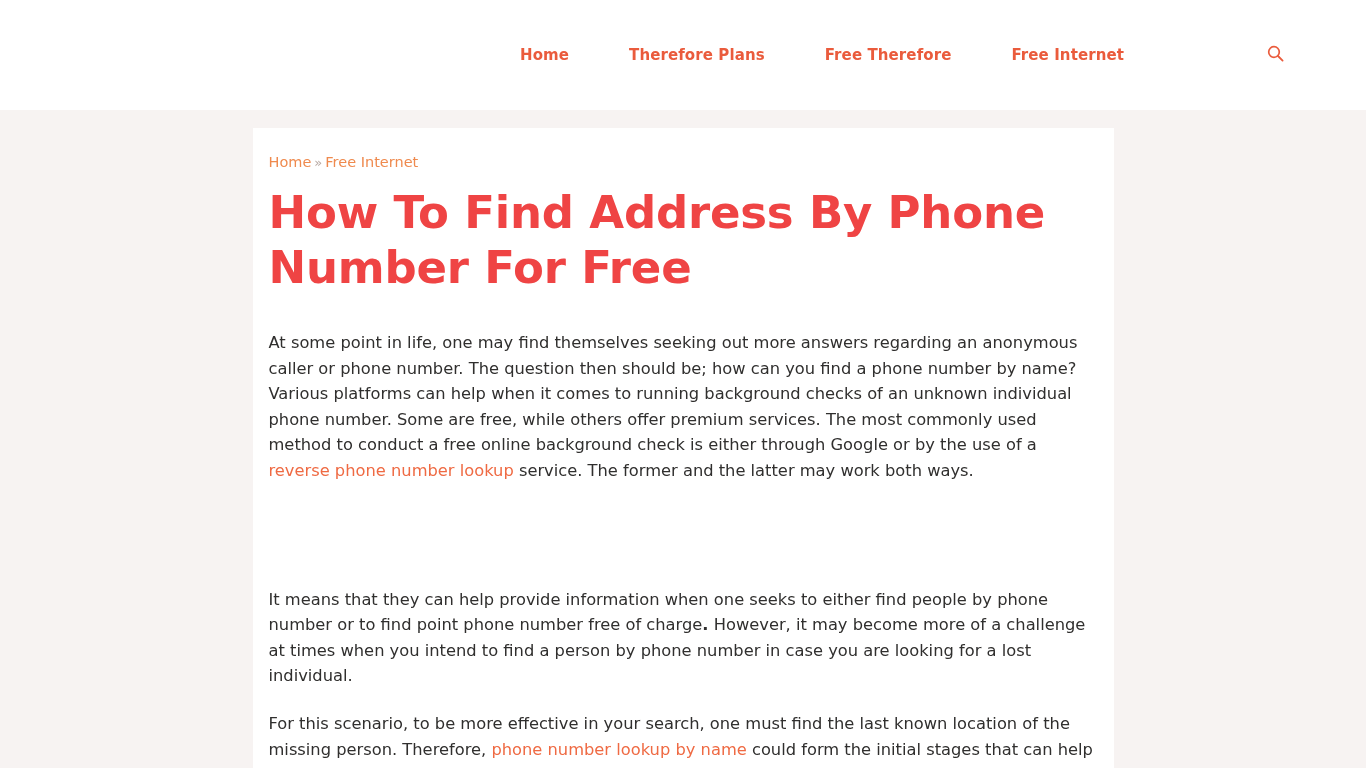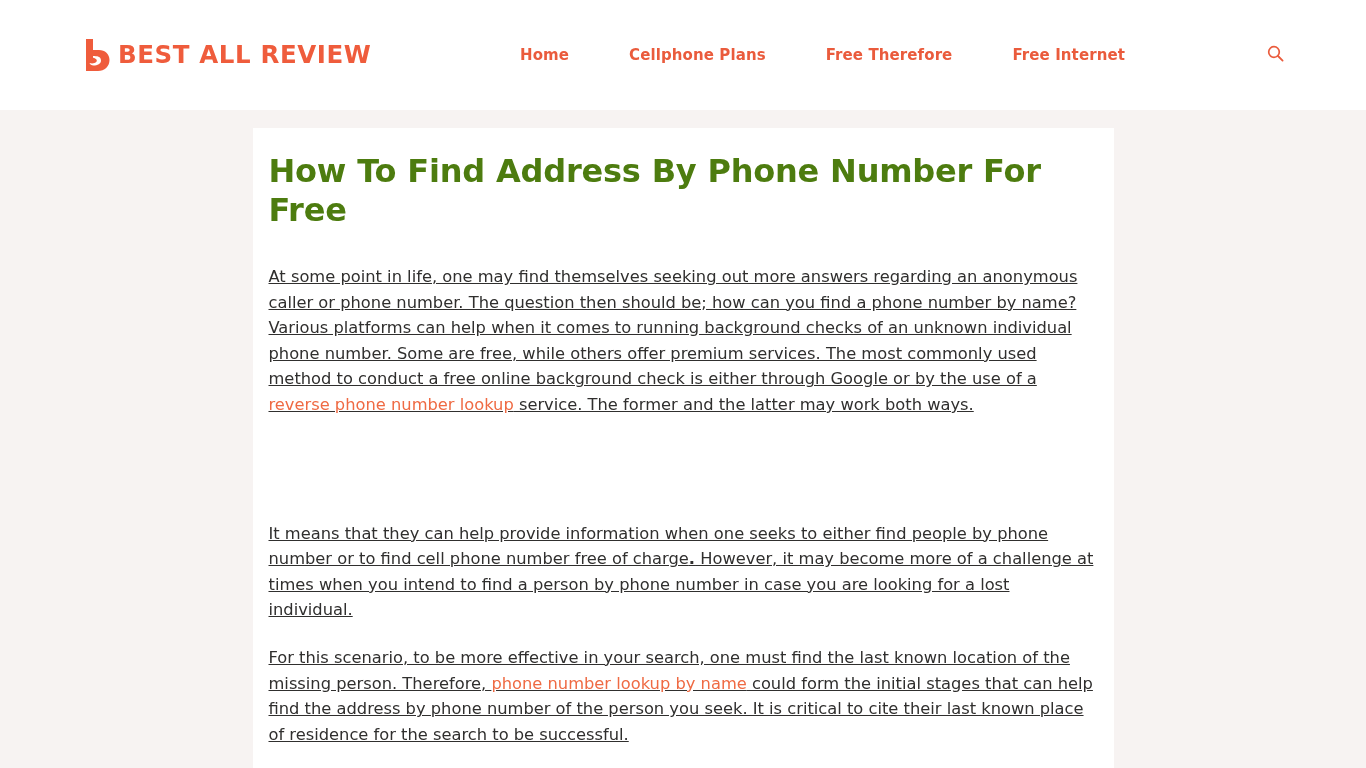--- a/index.html
+++ b/index.html
@@ -118,96 +118,89 @@
     text-decoration: none;
   }
   .breadcrumb .crumb-sep {
     color: #b8a9a3;
     padding: 0 3px;
     font-size: 13px;
   }
 
   .page-title {
     font-family: "DejaVu Sans", "Liberation Sans", sans-serif;
-    font-size: 32px;
+    font-size: 45px;
     font-weight: 700;
-    color: #4d7c0f;
+    color: #ef4444;
     letter-spacing: -0.2px;
     margin: 0 0 34px 0;
     line-height: 1.22;
   }
 
   .article p {
     font-size: 16.3px;
     line-height: 25.6px;
     color: #302f2e;
     margin: 0 0 22px 0;
     font-family: "DejaVu Sans", "Liberation Sans", sans-serif;
-    text-decoration: underline;
   }
   .article p.p-first { margin-bottom: 0; }
   .article a.inline-link {
     color: #ef6a43;
     text-decoration: none;
   }
   .article b { font-weight: 700; }
 
   .ad-gap {
     height: 103px;
     width: 100%;
   }
 </style>
 </head>
 <body>
 
 <header class="site-header">
 
-  <a class="logo-block" href="#">
-    <span class="logo-mark">
-      <svg width="26" height="34" viewBox="0 0 26 34" xmlns="http://www.w3.org/2000/svg">
-        <path d="M2 1 H9 V12 H15 C21 12 25.5 16 25.5 22 C25.5 28.5 20.5 33 14 33 H2 Z" fill="#ef5c3c"></path>
-        <path d="M9 18 C13 18 17 18.5 17 22.5 C17 26 13.5 27.5 9.5 27.5 C7.5 27.5 6 26.5 5.5 25 C8 25.8 11 25.4 12.4 23.8 C13.6 22.4 12.4 20.6 9 19.8 Z" fill="#ffffff"></path>
-      </svg>
-    </span>
-    <span class="logo-text">BEST ALL REVIEW</span>
-  </a>
 
   <nav class="main-nav">
     <a class="nav-link" href="#">Home</a>
-    <a class="nav-link" href="#">Cellphone Plans</a>
+    <a class="nav-link" href="#">Therefore Plans</a>
     <a class="nav-link" href="#">Free Therefore</a>
     <a class="nav-link" href="#">Free Internet</a>
   </nav>
 
   <button class="search-btn" aria-label="Search">
     <span>
       <svg width="17" height="17" viewBox="0 0 17 17" xmlns="http://www.w3.org/2000/svg">
         <circle cx="7" cy="7" r="5.3" fill="none" stroke="#ea5b3c" stroke-width="1.7"></circle>
         <line x1="11" y1="11" x2="15.6" y2="15.6" stroke="#ea5b3c" stroke-width="1.8" stroke-linecap="round"></line>
       </svg>
     </span>
   </button>
 
 </header>
 
 <div class="page-body">
 
   <main class="content-card">
     <div class="content-inner">
 
+      <div class="breadcrumb">
+        <a href="#">Home</a><span class="crumb-sep">»</span><a href="#">Free Internet</a>
+      </div>
 
       <h1 class="page-title">How To Find Address By Phone Number For Free</h1>
 
       <div class="article">
 
         <p class="p-first"><span>At some point in life, one may find themselves seeking out more answers regarding an anonymous caller or phone number. The question then should be; how can you find a phone number by name? Various platforms can help when it comes to running background checks of an unknown individual phone number. Some are free, while others offer premium services. The most commonly used method to conduct a free online background check is either through Google or by the use of a </span><a class="inline-link" href="#">reverse phone number lookup</a><span> service. The former and the latter may work both ways.</span></p>
 
         <div class="ad-gap"></div>
 
-        <p><span>It means that they can help provide information when one seeks to either find people by phone number or to find cell phone number free of charge</span><b>.</b><span> However, it may become more of a challenge at times when you intend to find a person by phone number in case you are looking for a lost individual.</span></p>
+        <p><span>It means that they can help provide information when one seeks to either find people by phone number or to find point phone number free of charge</span><b>.</b><span> However, it may become more of a challenge at times when you intend to find a person by phone number in case you are looking for a lost individual.</span></p>
 
         <p><span>For this scenario, to be more effective in your search, one must find the last known location of the missing person. Therefore, </span><a class="inline-link" href="#">phone number lookup by name</a><span> could form the initial stages that can help find the address by phone number of the person you seek. It is critical to cite their last known place of residence for the search to be successful.</span></p>
 
       </div>
 
     </div>
   </main>
 
 </div>
 

